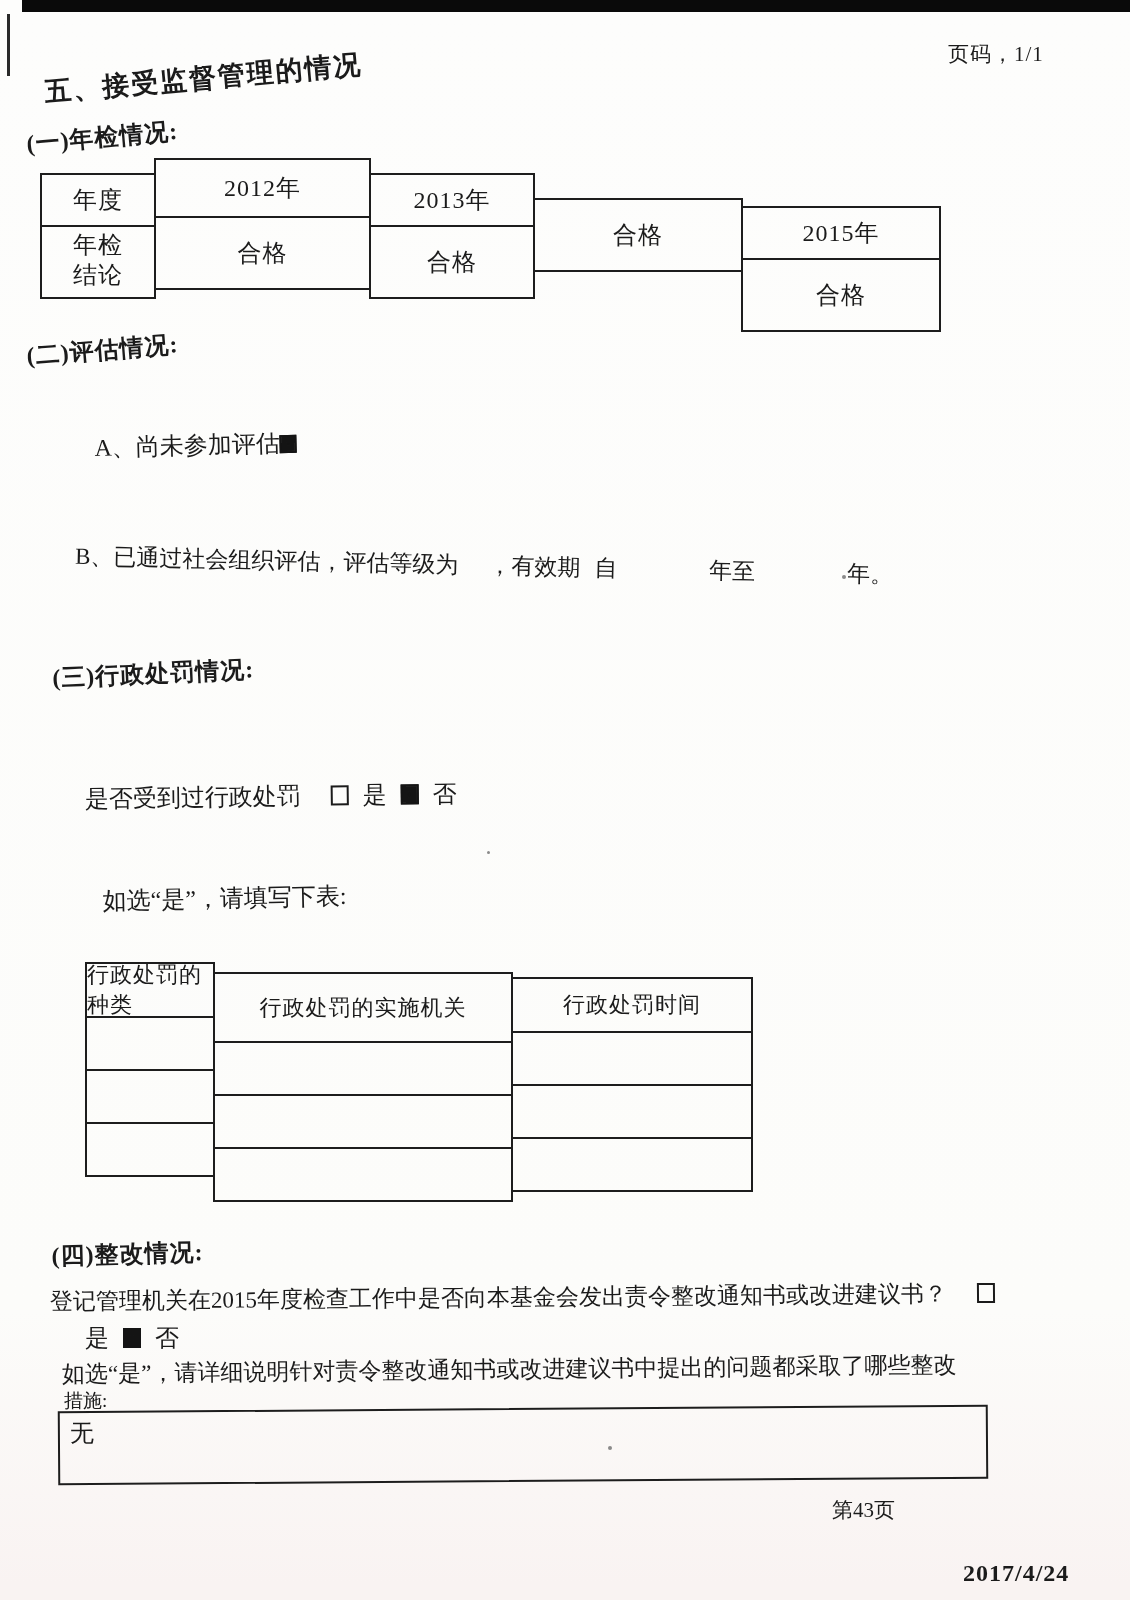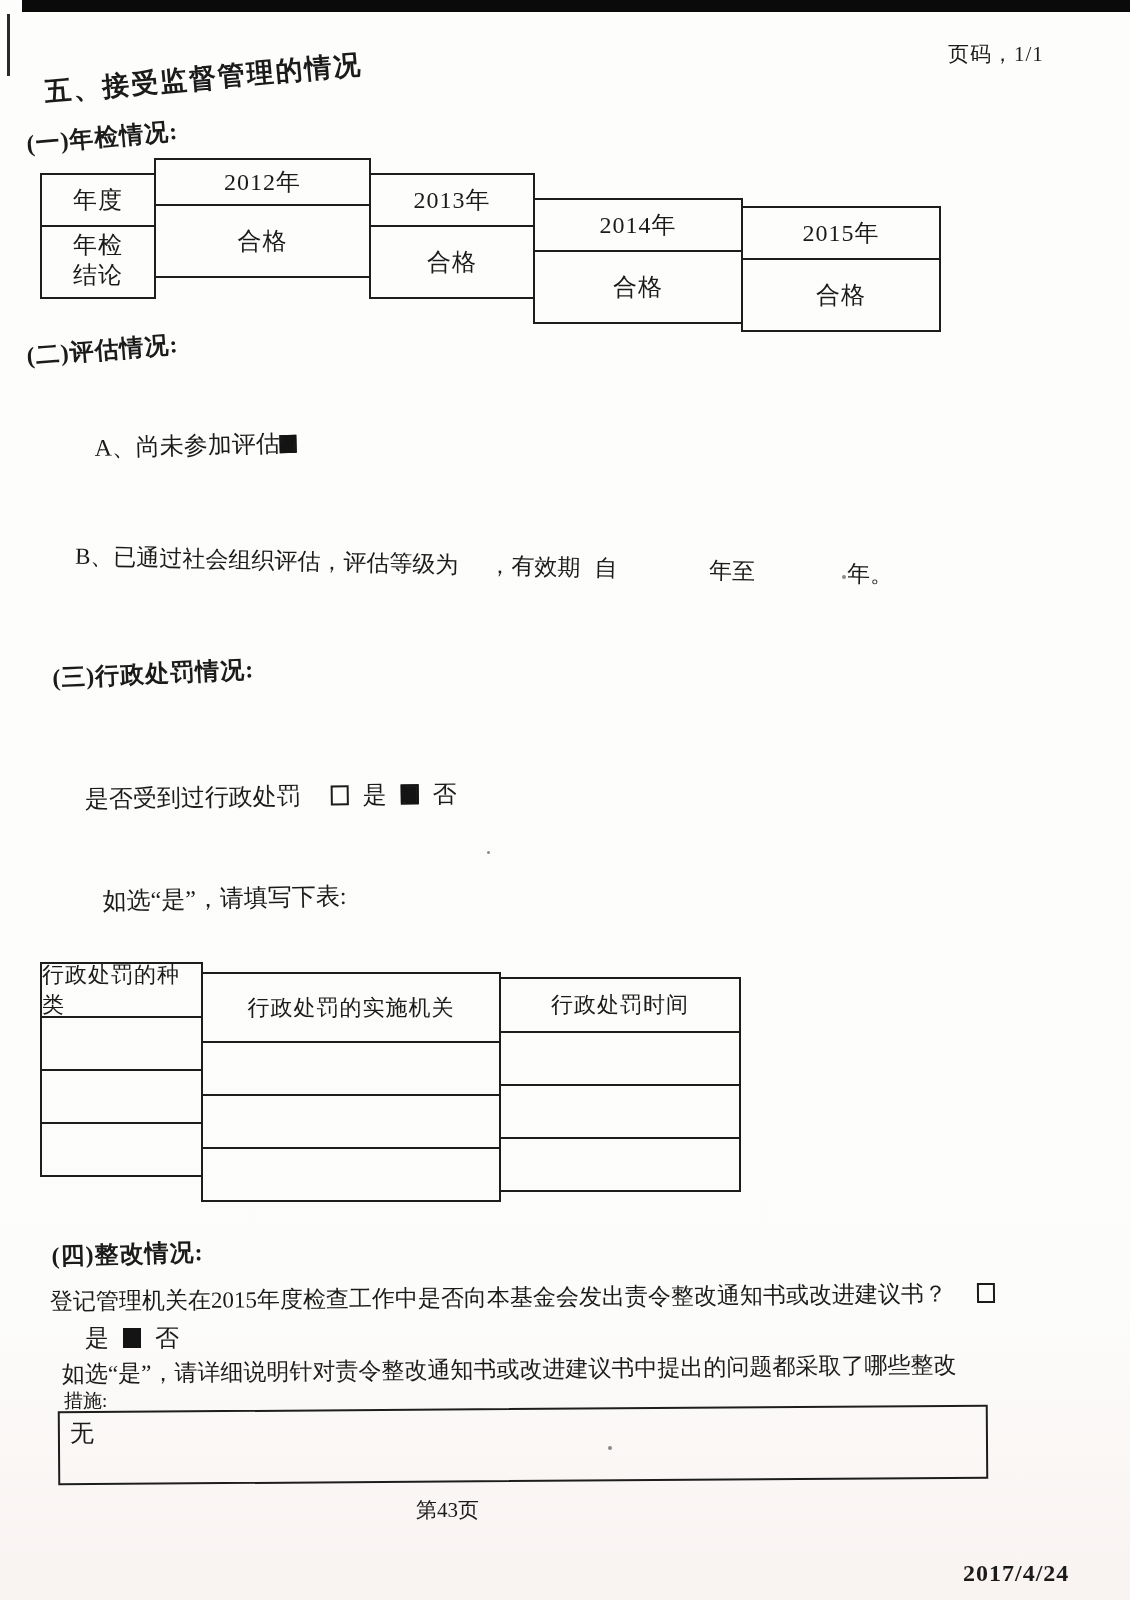--- a/index.html
+++ b/index.html
@@ -47,21 +47,21 @@
   .fill-note{left:103px;top:885px;transform:rotate(-1.2deg);}
   .rect-q{left:50px;top:1282px;font-size:23px;transform:rotate(-0.5deg);}
   .rect-yesno{left:85px;top:1322px;font-size:24px;}
   .rect-note1{left:62px;top:1354px;font-size:23px;transform:rotate(-0.6deg);}
   .rect-note2{left:64px;top:1388px;font-size:19px;}
   .answer-box{
     position:absolute;left:58px;top:1408px;width:930px;height:74px;
     border:2px solid #1d1d1d;box-sizing:border-box;transform:rotate(-0.4deg);
     font-size:24px;padding:4px 10px;
   }
-  .footer-page{left:0;top:1496px;width:895px;text-align:center;font-size:21px;}
+  .footer-page{left:0;top:1496px;width:895px;text-align:right;font-size:21px;}
   .footer-date{left:963px;top:1560px;font-size:24px;font-weight:bold;letter-spacing:1px;}
   .speck{position:absolute;background:#8a8a8a;border-radius:50%;}
   .speck.s1{left:842px;top:575px;width:4px;height:4px;}
   .speck.s2{left:487px;top:851px;width:3px;height:3px;}
   .speck.s3{left:608px;top:1446px;width:4px;height:4px;}
   .two-line span{line-height:1.25;}
 </style>
 </head>
 <body>
 
@@ -80,29 +80,28 @@
 
   <div class="wavy-table t1" style="left:40px;top:158px;">
     <div class="wt-col" style="width:116px;transform:translateY(15px);">
       <div class="wt-cell" style="height:54px;">年度</div>
       <div class="wt-cell two-line" style="height:74px;">
         <span>年检</span>
         <span>结论</span>
       </div>
     </div>
     <div class="wt-col" style="width:217px;transform:translateY(0px);">
-      <div class="wt-cell" style="height:48px;">2012年</div>
+      <div class="wt-cell" style="height:60px;">2012年</div>
       <div class="wt-cell" style="height:74px;">合格</div>
     </div>
     <div class="wt-col" style="width:166px;transform:translateY(15px);">
       <div class="wt-cell" style="height:54px;">2013年</div>
       <div class="wt-cell" style="height:74px;">合格</div>
     </div>
     <div class="wt-col" style="width:210px;transform:translateY(40px);">
-      <div class="wt-cell" style="height:54px;">2014年</div>
       <div class="wt-cell" style="height:74px;">合格</div>
     </div>
     <div class="wt-col" style="width:200px;transform:translateY(48px);">
       <div class="wt-cell" style="height:54px;">2015年</div>
       <div class="wt-cell" style="height:74px;">合格</div>
     </div>
   </div>
 
   <div class="abs h2 h2-2">(二)评估情况:</div>
 
@@ -116,21 +115,21 @@
 
   <div class="abs h2 h2-3">(三)行政处罚情况:</div>
 
   <div class="abs body-line penalty-q">
     <span>是否受到过行政处罚</span><span class="gap-m"></span><span class="cb"></span><span class="gap-s"></span><span>是</span><span class="gap-s"></span><span class="cb filled"></span><span class="gap-s"></span><span>否</span>
   </div>
 
   <div class="abs body-line fill-note">如选“是”，请填写下表:</div>
 
   <div class="wavy-table t2" style="left:40px;top:962px;">
-    <div class="wt-col" style="width:163px;transform:translateY(0px);">
+    <div class="wt-col" style="width:130px;transform:translateY(0px);margin-left:45px;">
       <div class="wt-cell" style="height:56px;">行政处罚的种类</div>
       <div class="wt-cell" style="height:55px;"></div>
       <div class="wt-cell" style="height:55px;"></div>
       <div class="wt-cell" style="height:55px;"></div>
     </div>
     <div class="wt-col" style="width:300px;transform:translateY(10px);">
       <div class="wt-cell" style="height:71px;">行政处罚的实施机关</div>
       <div class="wt-cell" style="height:55px;"></div>
       <div class="wt-cell" style="height:55px;"></div>
       <div class="wt-cell" style="height:55px;"></div>

